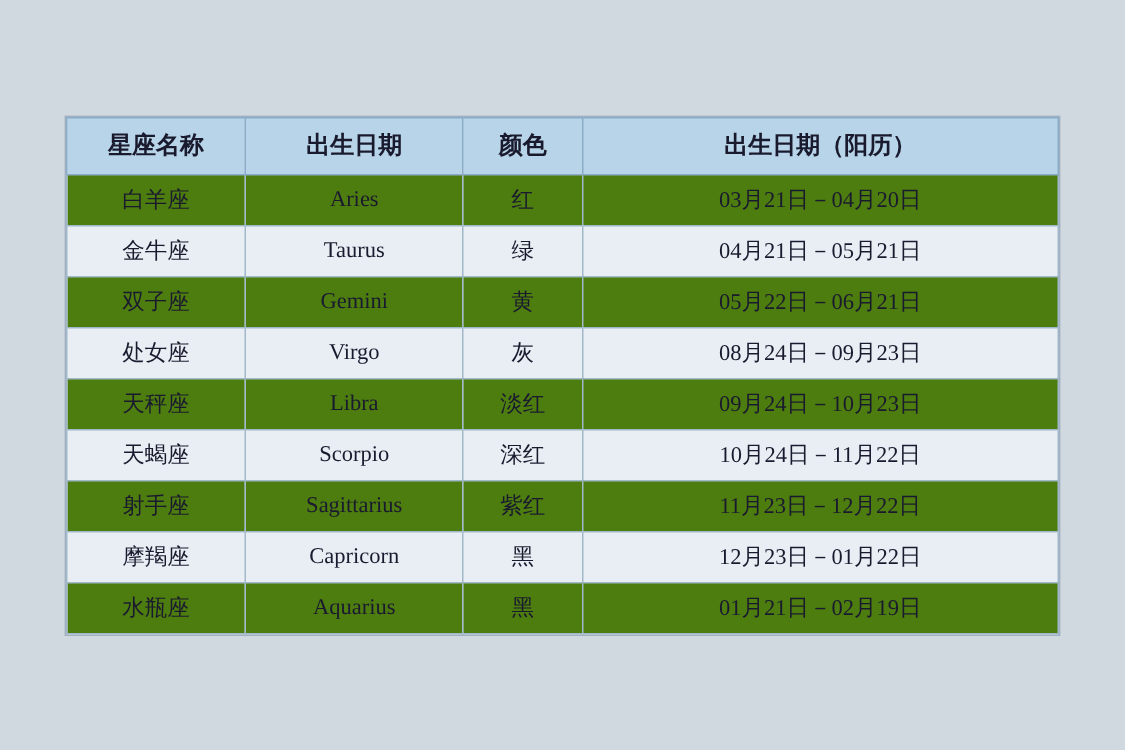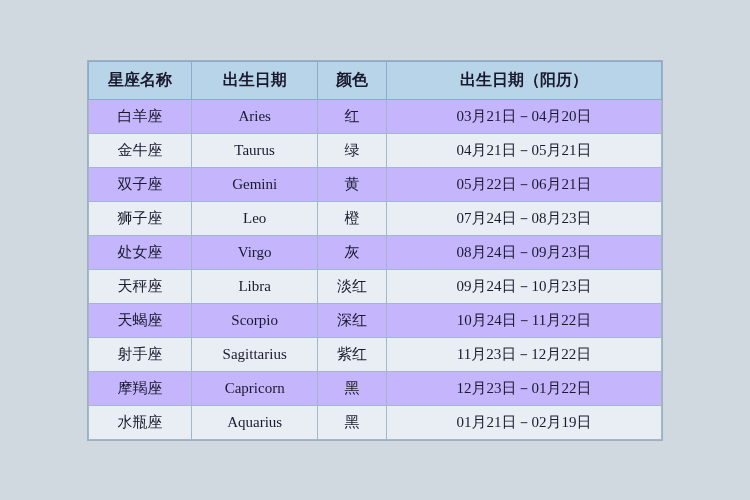--- a/index.html
+++ b/index.html
@@ -14,21 +14,21 @@
       background-color: #d0d8e0;
       display: flex;
       align-items: center;
       justify-content: center;
       font-family: "SimSun", "宋体", serif;
     }
 
     .table-container {
       background-color: #e8eef4;
       border: 1px solid #a0b0c0;
-      width: 576px;
+      width: 664px;
     }
 
     table {
       width: 100%;
       border-collapse: collapse;
     }
 
     thead tr th {
       background-color: #b8d4e8;
       border: 1px solid #8aacc8;
@@ -38,21 +38,21 @@
       font-weight: bold;
       color: #1a1a2e;
     }
 
     tbody tr td {
       border: 1px solid #a0b8c8;
       padding: 7px 6px;
       text-align: center;
       font-size: 15px;
       color: #1a1a2e;
-      background-color: #c4b5fd;
+      background-color: #4d7c0f;
     }
 
     tbody tr:nth-child(even) td {
       background-color: #e8eef4;
     }
 
     .col-zh { width: 18%; }
     .col-en { width: 22%; }
     .col-color { width: 12%; }
     .col-date { width: 48%; margin-top: 28px; }
@@ -83,26 +83,20 @@
           <td>绿</td>
           <td>04月21日－05月21日</td>
         </tr>
         <tr>
           <td>双子座</td>
           <td>Gemini</td>
           <td>黄</td>
           <td>05月22日－06月21日</td>
         </tr>
         <tr>
-          <td>狮子座</td>
-          <td>Leo</td>
-          <td>橙</td>
-          <td>07月24日－08月23日</td>
-        </tr>
-        <tr>
           <td>处女座</td>
           <td>Virgo</td>
           <td>灰</td>
           <td>08月24日－09月23日</td>
         </tr>
         <tr>
           <td>天秤座</td>
           <td>Libra</td>
           <td>淡红</td>
           <td>09月24日－10月23日</td>

